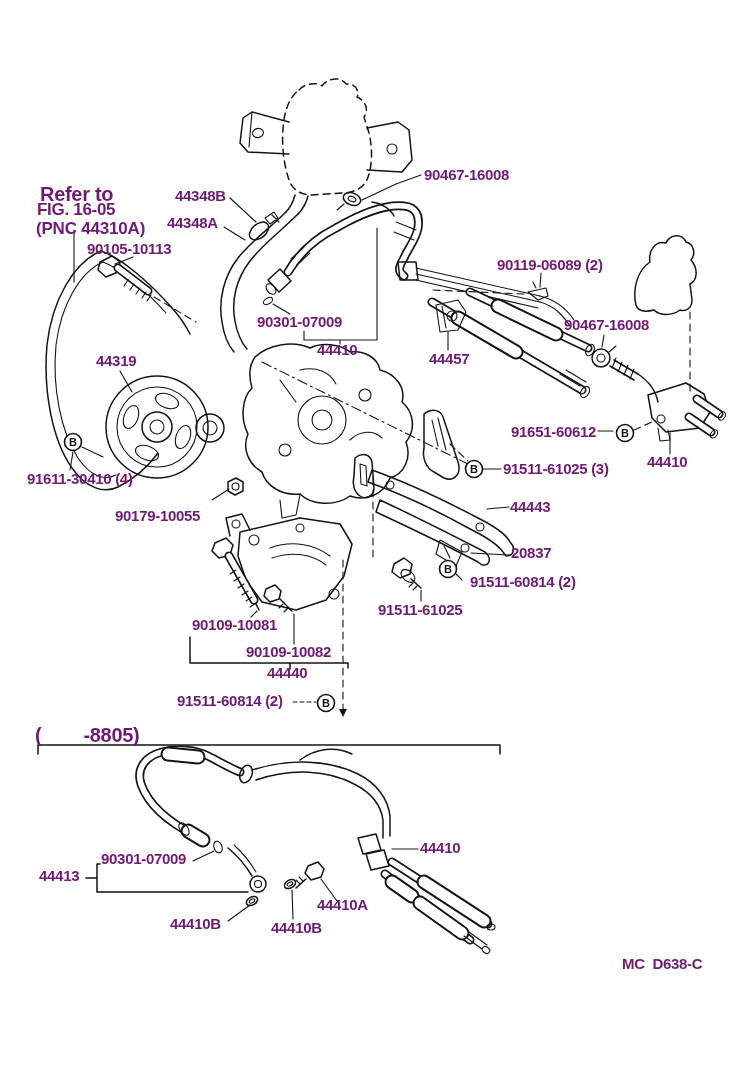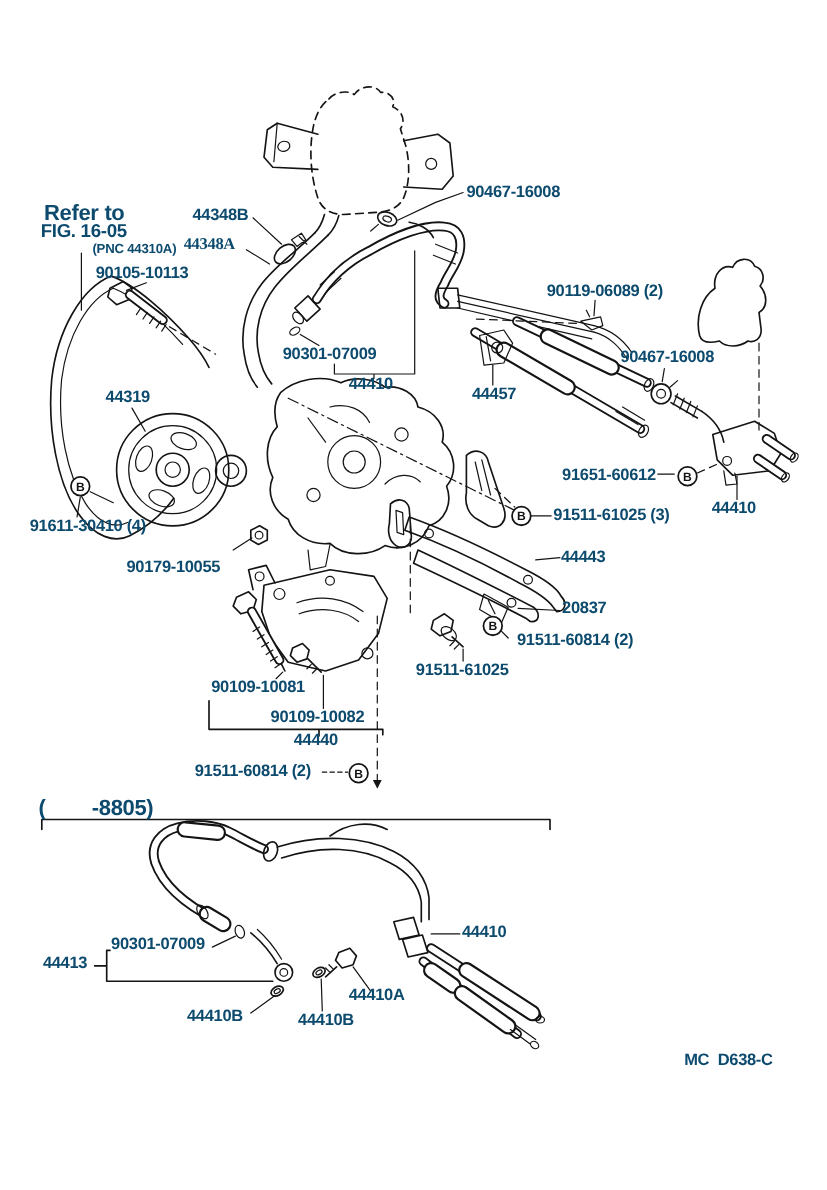--- a/index.html
+++ b/index.html
@@ -2,26 +2,26 @@
 <html><head>
 <meta charset="utf-8">
 <style>
   html,body{margin:0;padding:0;background:#ffffff;}
   .stage{
     position:relative;width:752px;height:1082px;background:#ffffff;
     font-family:"Liberation Sans",sans-serif;overflow:hidden;
   }
   .stage svg{position:absolute;left:0;top:0;}
   .lbl{
-    position:absolute;color:#0c4a6e;font-weight:bold;font-size:15px;
+    position:absolute;color:#701a75;font-weight:bold;font-size:15px;
     line-height:1.05;letter-spacing:-0.3px;white-space:pre;
   }
   .lbl.big{font-size:17px;}
   .lbl.med{font-size:20px;}
-  .lbl.small{font-size:12px;letter-spacing:-0.2px;margin-left:48px;}
+  .lbl.small{font-size:17px;letter-spacing:-0.2px;}
   .ln{stroke:#141414;fill:none;stroke-width:1.5;stroke-linecap:round;stroke-linejoin:round;}
   .thin{stroke-width:1.1;}
   .dash{stroke-dasharray:7 5;}
   .dashdot{stroke-dasharray:10 4 2 4;}
   .tube{stroke:#141414;fill:none;stroke-width:9;stroke-linecap:round;}
   .tubein{stroke:#ffffff;fill:none;stroke-width:5.6;stroke-linecap:round;}
   .sleeve{stroke:#141414;fill:none;stroke-width:15;stroke-linecap:round;}
   .sleevein{stroke:#ffffff;fill:none;stroke-width:11;stroke-linecap:round;}
   .bmark circle{fill:#ffffff;stroke:#141414;stroke-width:1.6;}
   .bmark text{fill:#141414;stroke:none;font:bold 11px "Liberation Sans",sans-serif;text-anchor:middle;}
@@ -312,21 +312,21 @@
       <path class="ln thin" d="M228,921 L250,905"></path>
       <path class="ln thin" d="M293,919 L292,890"></path>
     </g>
   </svg>
 
   <div class="lbl med" style="left:40px;top:184px;">Refer to</div>
   <div class="lbl big" style="left:37px;top:201px;">FIG. 16-05</div>
   <div class="lbl small" style="left:36px;top:220px;">(PNC 44310A)</div>
 
   <div class="lbl" style="left:175px;top:188px;">44348B</div>
-  <div class="lbl" style="left:167px;top:215px;font-family:Liberation Serif, serif;">44348A</div>
+  <div class="lbl" style="left:167px;top:215px;">44348A</div>
   <div class="lbl" style="left:424px;top:167px;">90467-16008</div>
   <div class="lbl" style="left:87px;top:241px;">90105-10113</div>
   <div class="lbl" style="left:497px;top:257px;">90119-06089 (2)</div>
   <div class="lbl" style="left:257px;top:314px;">90301-07009</div>
   <div class="lbl" style="left:317px;top:342px;">44410</div>
   <div class="lbl" style="left:429px;top:351px;">44457</div>
   <div class="lbl" style="left:564px;top:317px;">90467-16008</div>
   <div class="lbl" style="left:96px;top:353px;">44319</div>
   <div class="lbl" style="left:511px;top:424px;">91651-60612</div>
   <div class="lbl" style="left:647px;top:454px;">44410</div>

